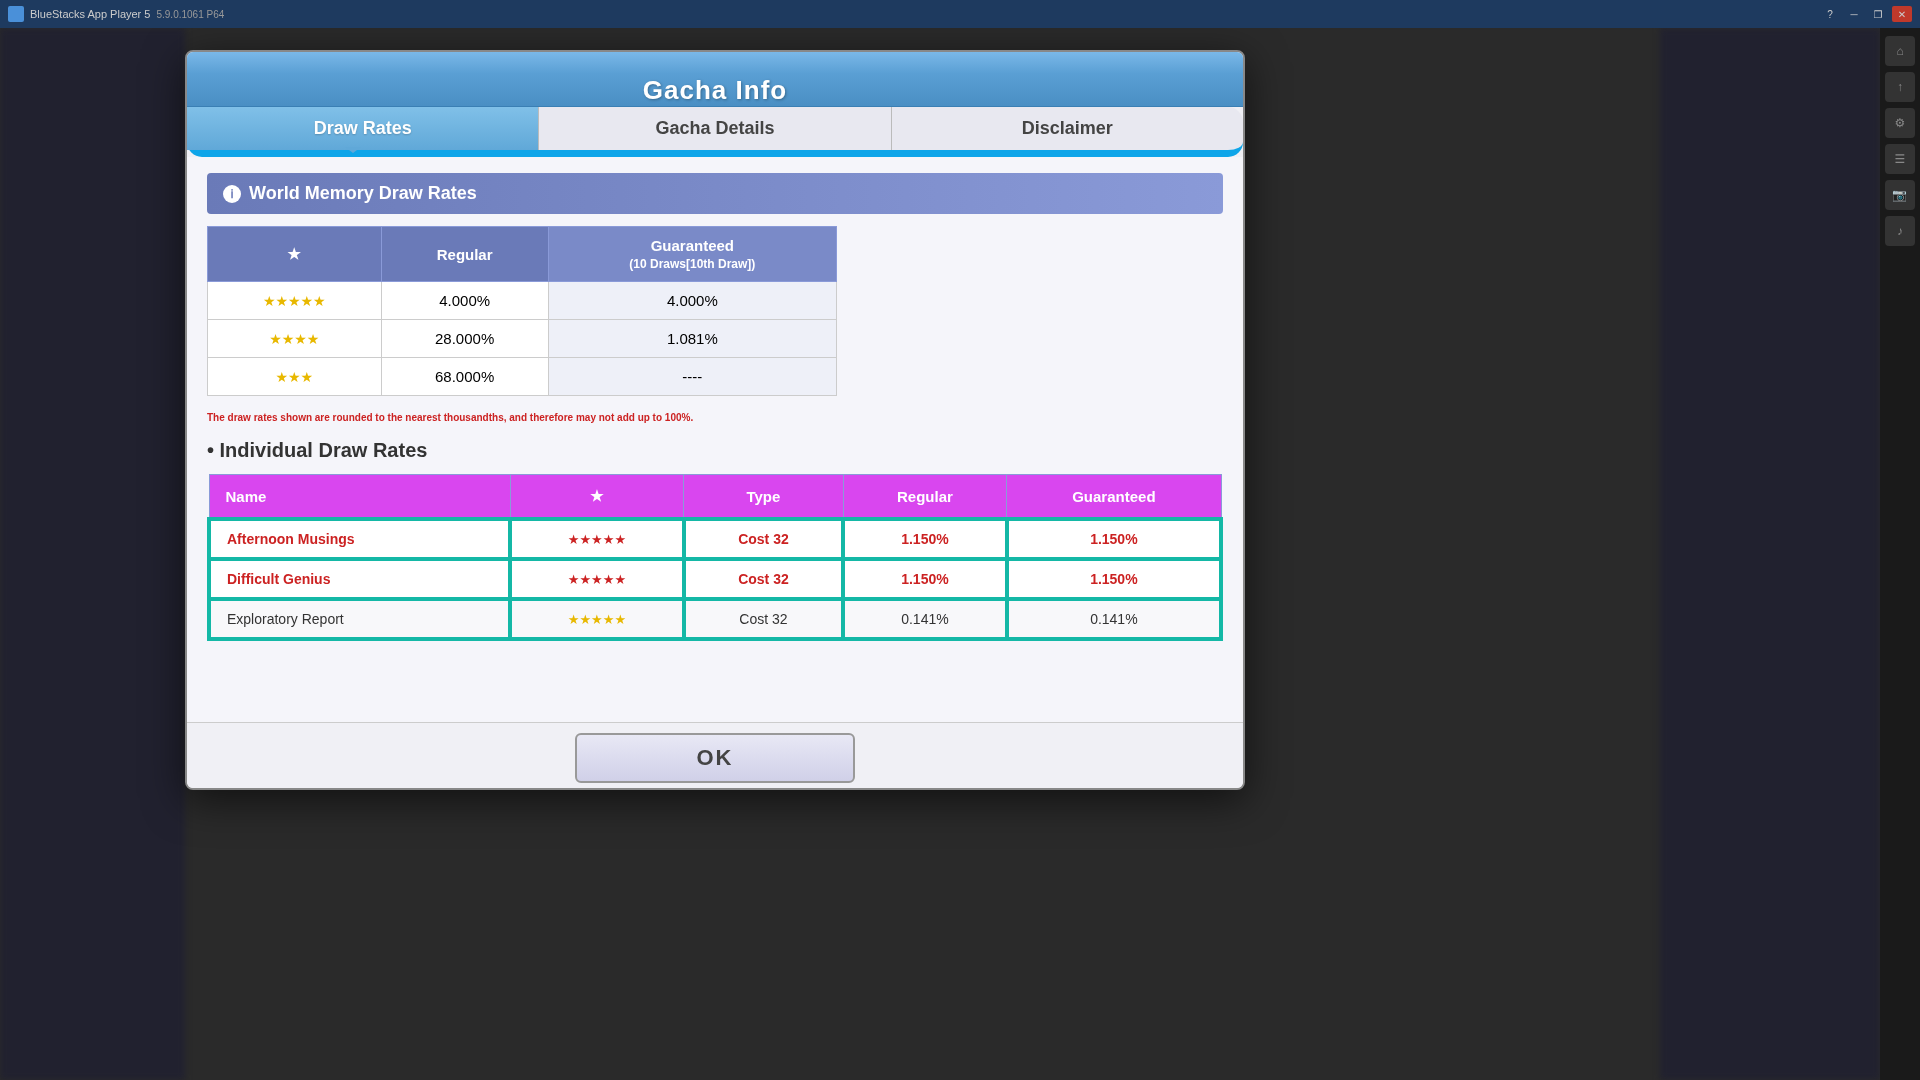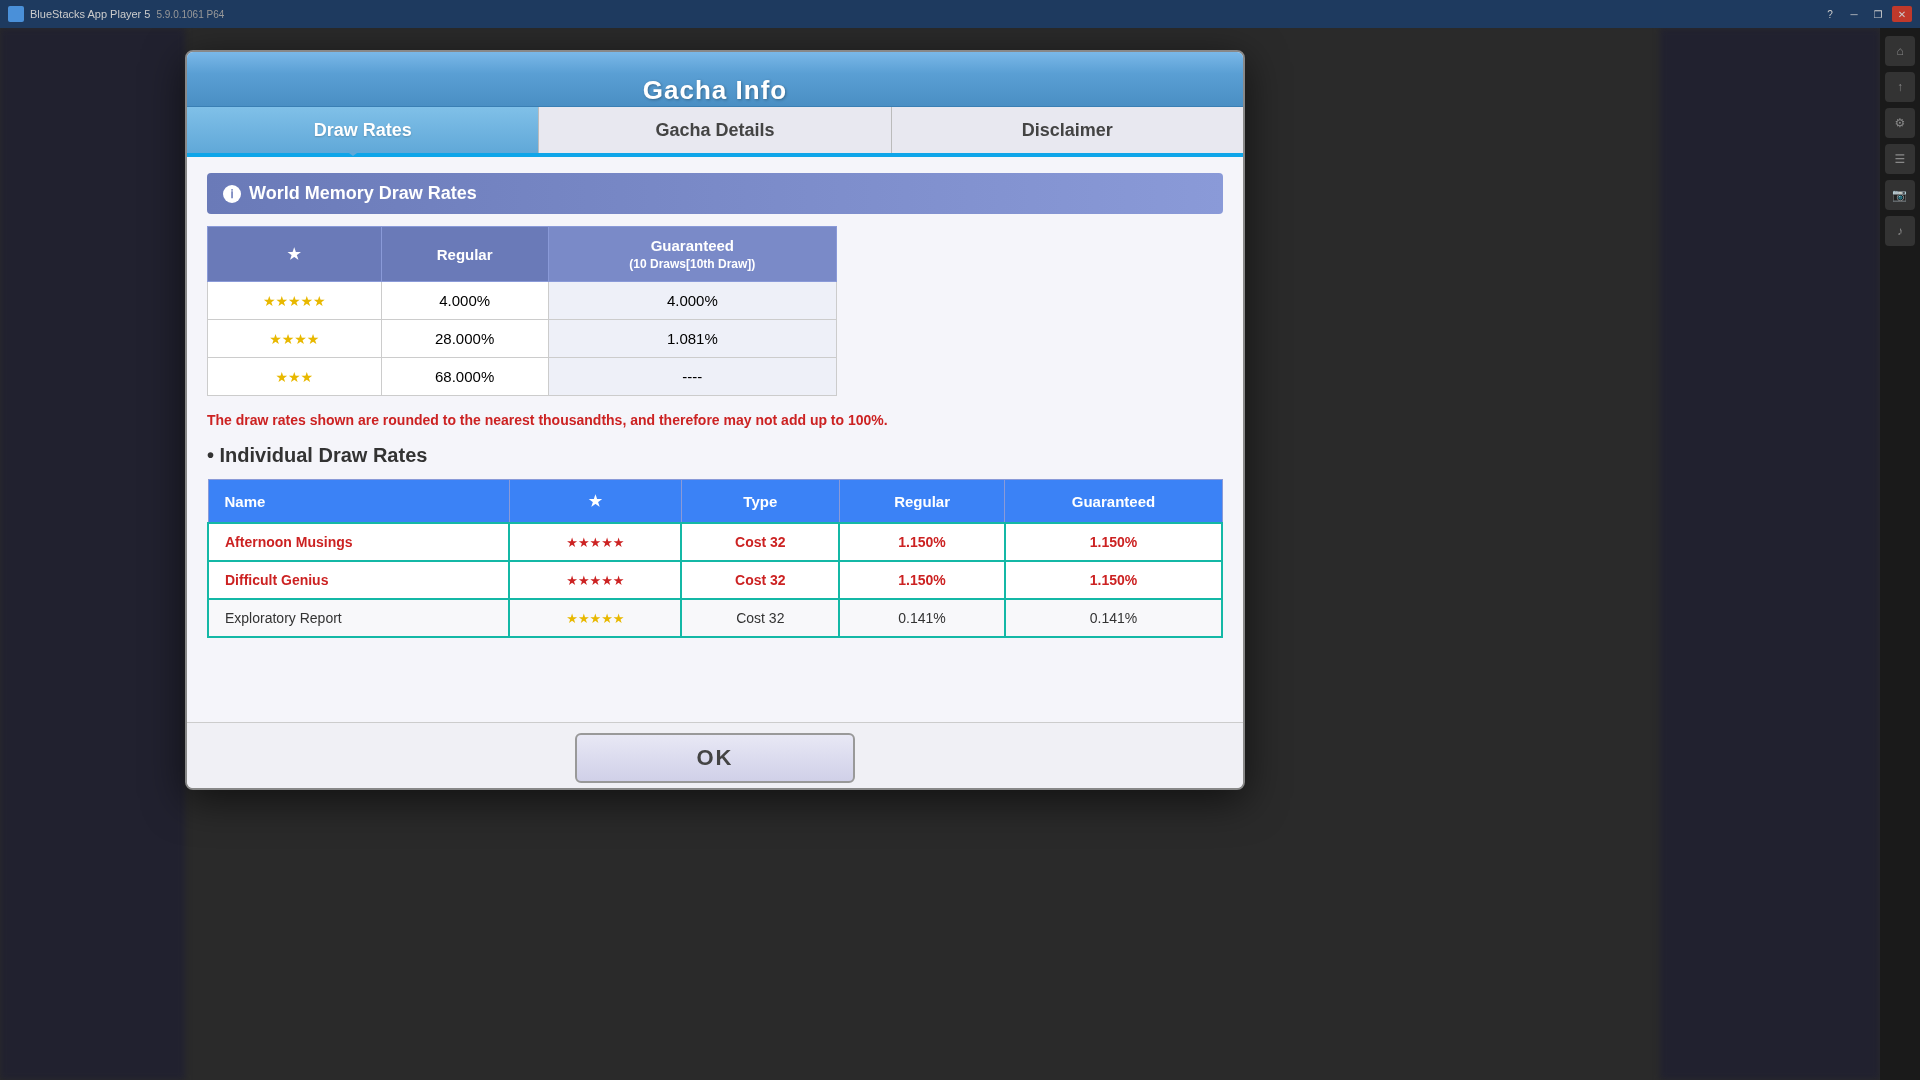--- a/index.html
+++ b/index.html
@@ -125,21 +125,22 @@
       font-weight: bold;
       text-shadow: 1px 1px 3px rgba(0,0,0,0.3);
       letter-spacing: 1px;
     }
 
     
     .tabs {
       display: flex;
       height: 50px;
       background: #e8e8f0;
-      border-bottom: 4px solid #0ea5e9;
+      border-bottom: 7px solid #0ea5e9;
+      border-radius: 15px;
     }
     .tab {
       flex: 1;
       display: flex;
       align-items: center;
       justify-content: center;
       font-size: 18px;
       font-weight: bold;
       cursor: pointer;
       border-right: 1px solid #bbb;
@@ -221,50 +222,50 @@
     .rates-table td.guaranteed-col {
       background: #eef0f8;
     }
     .rates-table th.guaranteed-col {
       background: #7a8ac8;
     }
 
     
     .warning-text {
       color: #cc2222;
-      font-size: 14px;
+      font-size: 10px;
       font-weight: bold;
       margin: 12px 0 16px 0;
     }
 
     
     .individual-header {
       font-size: 20px;
       font-weight: bold;
       color: #333;
       margin-bottom: 12px;
     }
 
     
     .individual-table {
       width: 100%;
       border-collapse: collapse;
     }
     .individual-table th {
-      background: #3b82f6;
+      background: #d946ef;
       color: white;
       padding: 12px 16px;
       text-align: center;
       font-size: 15px;
       border: 1px solid #8a9ad8;
     }
     .individual-table td {
       padding: 10px 16px;
       text-align: center;
-      border: 2px solid #14b8a6;
+      border: 4px solid #14b8a6;
       background: white;
       font-size: 14px;
       color: #333;
     }
     .individual-table td.name-col {
       text-align: left;
     }
     .individual-table td.highlight {
       color: #cc2222;
       font-weight: bold;

